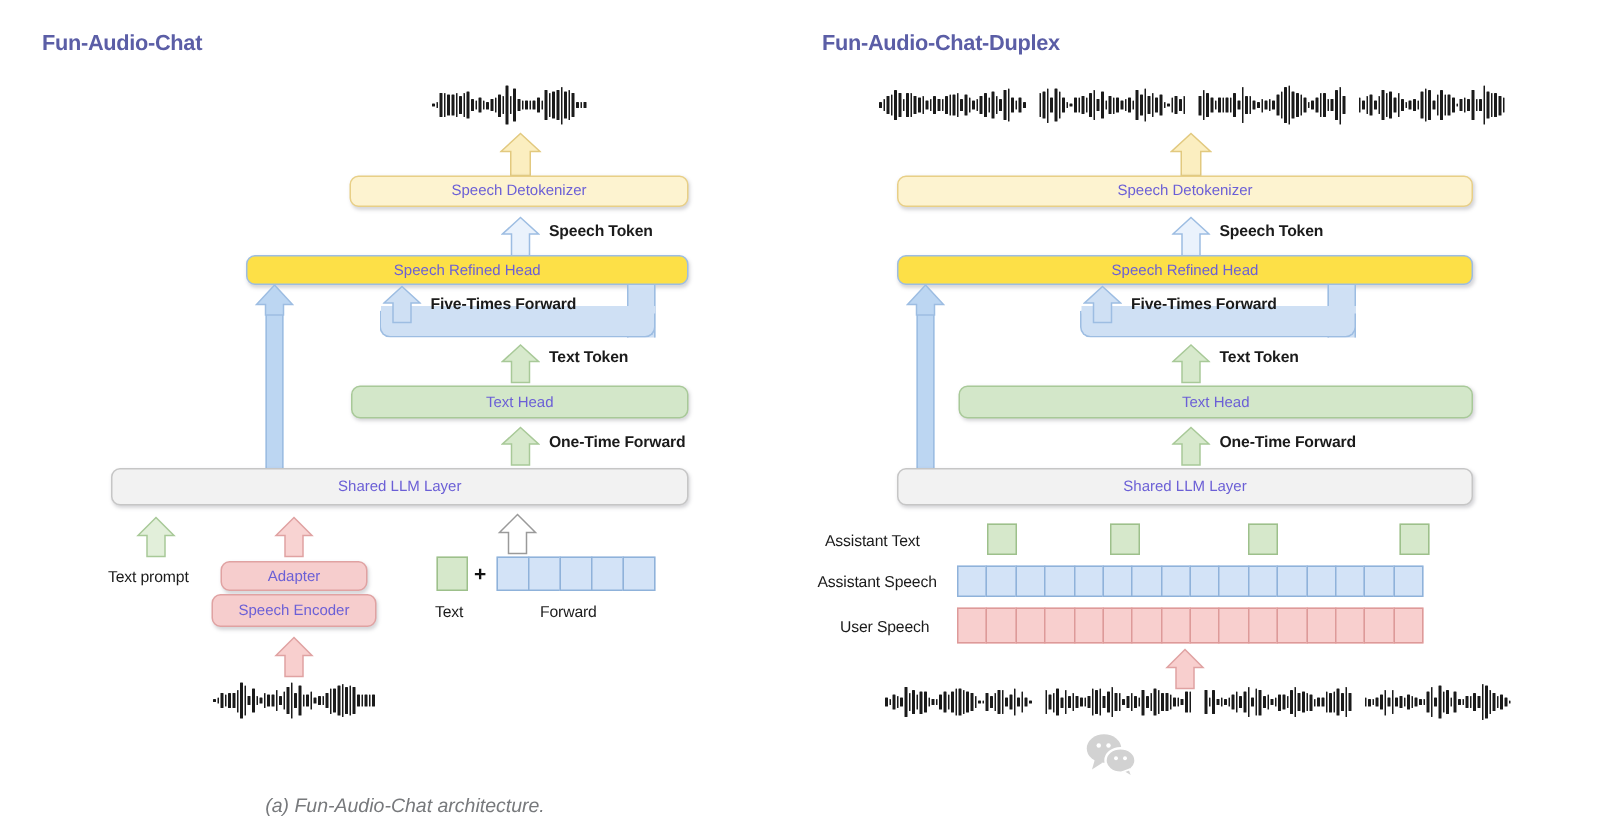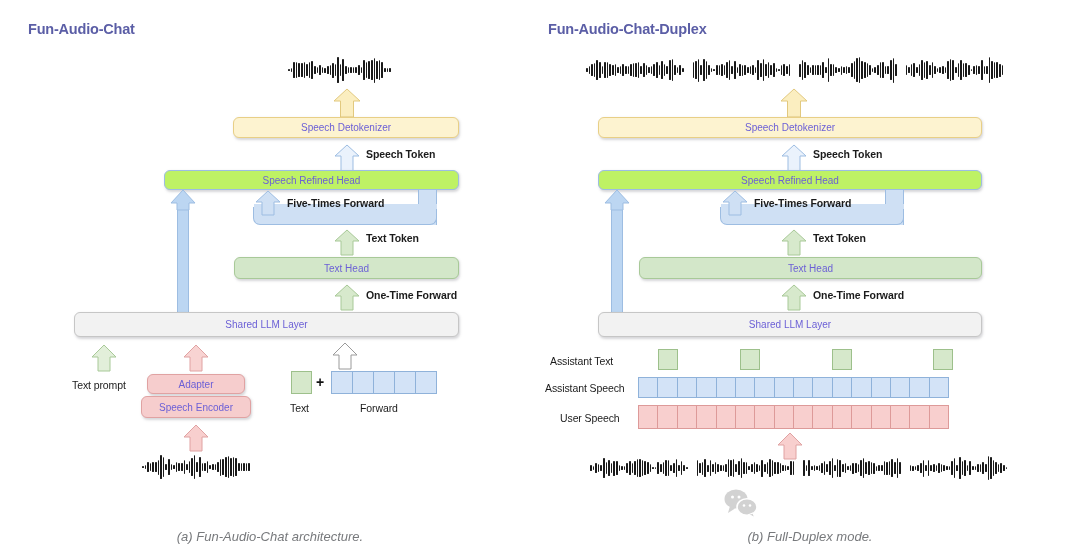--- a/index.html
+++ b/index.html
@@ -39,21 +39,21 @@
     border-radius:6px;
     display:flex;
     align-items:center;
     justify-content:center;
     font-size:10px;
     color:#6b5fd6;
     box-shadow:1px 1.5px 2.5px rgba(120,120,130,0.30);
     white-space:nowrap;
   }
   .block.yellow { background:#fdf3d0; border:1px solid #e8cf86; }
-  .block.blue   { background:#bef264; border:1px solid #9dbde2; }
+  .block.blue   { background:#fde047; border:1px solid #9dbde2; }
   .block.green  { background:#d3e7c9; border:1px solid #a8c998; }
   .block.grey   { background:#f2f2f2; border:1px solid #c6c6c6; color:#6b5fd6; }
   .block.pink   { background:#f6cdcd; border:1px solid #e0a2a2; }
 
   
   .lbl {
     position:absolute;
     font-size:10.5px;
     color:#1b1b1b;
     white-space:nowrap;
@@ -708,14 +708,13 @@
       <polygon points="6,18 4,25 11,20.5" fill="#d2d2d2"></polygon>
       <ellipse cx="23" cy="19" rx="10" ry="8.2" fill="#d2d2d2" stroke="#ffffff" stroke-width="1.6"></ellipse>
       <polygon points="29,25 31,30 25,26.5" fill="#d2d2d2" stroke="#ffffff" stroke-width="1.2"></polygon>
       <circle cx="8.5" cy="9" r="1.5" fill="#ffffff"></circle>
       <circle cx="15" cy="9" r="1.5" fill="#ffffff"></circle>
       <circle cx="20" cy="17.5" r="1.3" fill="#ffffff"></circle>
       <circle cx="26" cy="17.5" r="1.3" fill="#ffffff"></circle>
     </svg>
   </div>
 
-  <div class="caption" style="left:0; top:529px; width:540px;">(b) Full-Duplex mode.</div>
 </div>
 
 </body></html>

